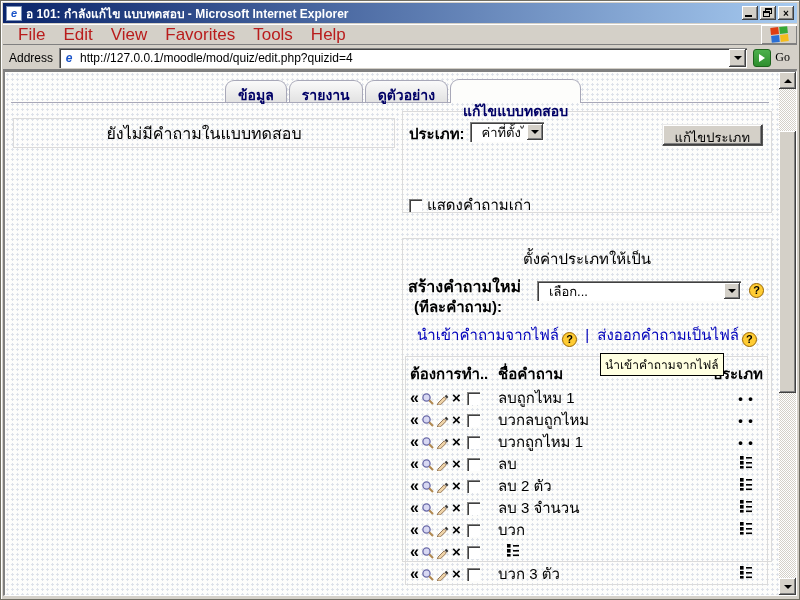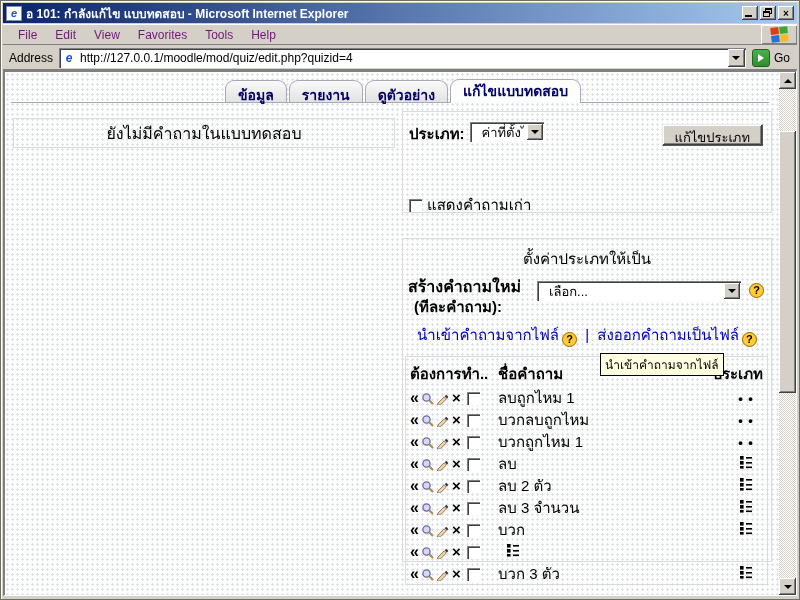--- a/index.html
+++ b/index.html
@@ -26,21 +26,21 @@
   .glyph-restore { position:absolute; left:3px; top:2px; width:9px; height:9px; }
   .glyph-restore .r1 { position:absolute; right:0; top:0; width:7px; height:6px;
     border:1px solid #000; border-top-width:2px; }
   .glyph-restore .r2 { position:absolute; left:0; bottom:0; width:7px; height:6px;
     border:1px solid #000; border-top-width:2px; background:#D4D0C8; }
 
   
   .menubar { position:absolute; left:2px; top:23px; right:2px; height:21px;
     background:#D4D0C8; display:flex; align-items:center;
     border-top:1px solid #fff; border-bottom:1px solid #808080; padding-left:6px; }
-  .menu-item { font-size:12px; color:#701a75; padding:0 9px; }
+  .menu-item { font-size:17px; color:#b91c1c; padding:0 9px; }
   .winlogo-box { position:absolute; right:0; top:0; bottom:0; width:36px;
     background:#D4D0C8; box-shadow:inset 1px 1px #fff, inset -1px -1px #808080;
     display:flex; align-items:center; justify-content:center; }
   .winlogo { width:17px; height:15px; transform:rotate(-6deg);
     display:grid; grid-template-columns:8px 8px; grid-template-rows:7px 7px; gap:1px; }
   .winlogo i { display:block; }
   .winlogo .c1{background:#DE3E12;} .winlogo .c2{background:#36A936;}
   .winlogo .c3{background:#2A6FD6;} .winlogo .c4{background:#F5BC1C;}
 
   
@@ -52,21 +52,21 @@
     box-shadow:inset 1px 1px #808080, inset 2px 2px #404040, inset -1px -1px #fff;
     display:flex; align-items:center; padding-left:3px; position:relative; }
   .addr-ie { width:14px; height:14px; color:#1B54C8; font-weight:bold; font-style:italic;
     font-size:12px; line-height:14px; text-align:center; margin-right:4px; }
   .addr-url { font-size:12px; color:#000; white-space:nowrap; overflow:hidden; flex:1; }
   .addr-drop { width:17px; height:18px; margin:1px; background:#D4D0C8; flex:0 0 auto;
     box-shadow:inset -1px -1px #404040, inset 1px 1px #fff, inset -2px -2px #808080;
     display:flex; align-items:center; justify-content:center; }
   .tri-down { width:0; height:0; border-left:4px solid transparent;
     border-right:4px solid transparent; border-top:4px solid #000; }
-  .go-btn { display:flex; align-items:center; gap:4px; margin-left:5px; padding:1px 4px 1px 1px; }
+  .go-btn { display:flex; align-items:center; gap:4px; margin-left:5px; padding:1px 4px 1px 1px;font-family:Liberation Serif, serif; }
   .go-ico { width:18px; height:18px; background:linear-gradient(#4CB04C,#2E8F2E);
     border:1px solid #1C641C; border-radius:3px; display:flex; align-items:center; justify-content:center; }
   .go-arrow { width:0; height:0; border-top:4px solid transparent;
     border-bottom:4px solid transparent; border-left:6px solid #fff; }
   .go-text { font-size:12px; }
 
   
   .content { position:absolute; left:2px; top:69px; right:2px; bottom:3px;
     border-left:2px solid #808080; border-top:2px solid #808080;
     border-right:1px solid #fff; border-bottom:1px solid #fff; background:#fff; }
@@ -74,21 +74,21 @@
     background-color:#FDFDFB;
     background-image:radial-gradient(circle, rgba(140,155,190,.28) 1px, transparent 1.3px);
     background-size:5px 5px; }
 
   
   .tabrow { position:absolute; left:220px; top:7px; height:23px; display:flex;
     align-items:flex-end; gap:2px; z-index:2; }
   .tab { height:22px; padding:3px 12px 2px; font-size:14px; font-weight:bold;
     color:#000066; background:linear-gradient(#FAFAFA,#E2E2E2);
     border:1px solid #A8A8B8; border-bottom:none; border-radius:9px 9px 0 0; white-space:nowrap; }
-  .tab.active { background:#FDFDFB; height:24px; padding-top:0; margin-bottom:-1px; }
+  .tab.active { background:#FDFDFB; height:24px; padding-top:20px; margin-bottom:-1px; }
   .tabline { position:absolute; left:6px; right:10px; top:30px;
     border-top:1px solid #A8A8B8; z-index:1; }
 
   .panel { position:absolute; border:1px solid #DBDBDB; }
 
   
   .empty-box { left:8px; top:46px; width:382px; height:30px;
     display:flex; align-items:center; justify-content:center;
     font-size:16px; color:#000; }
 

